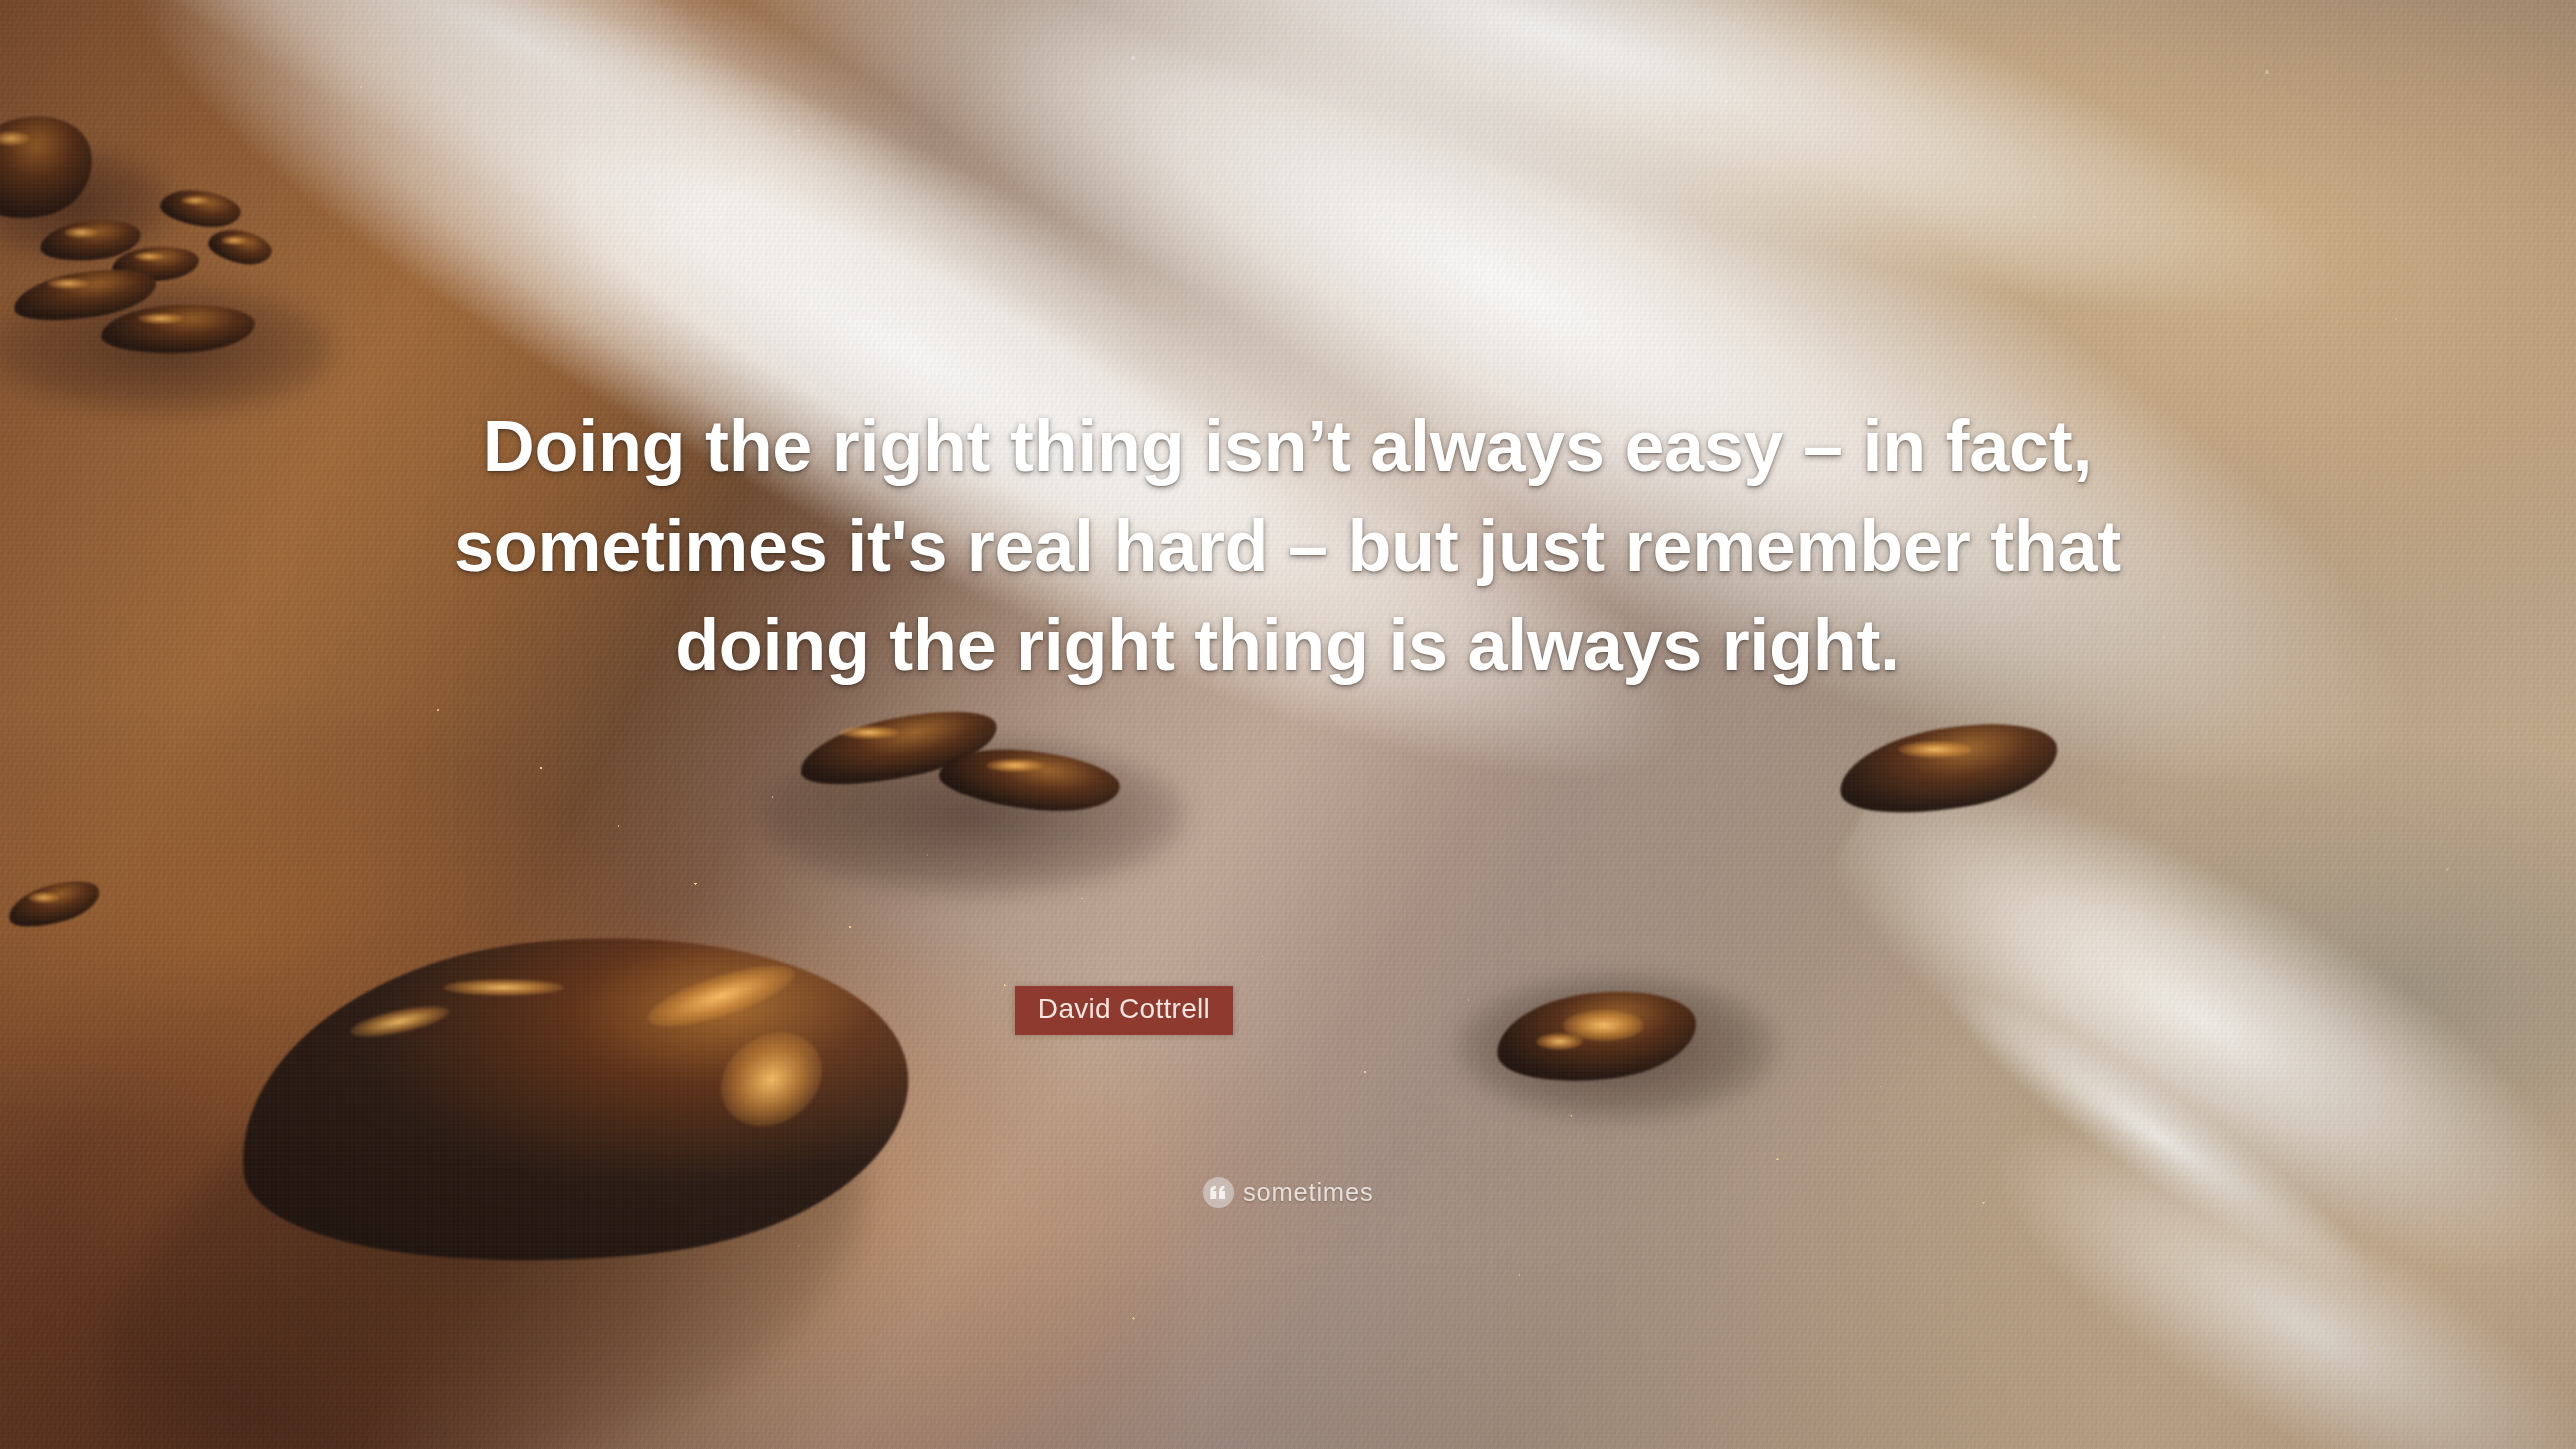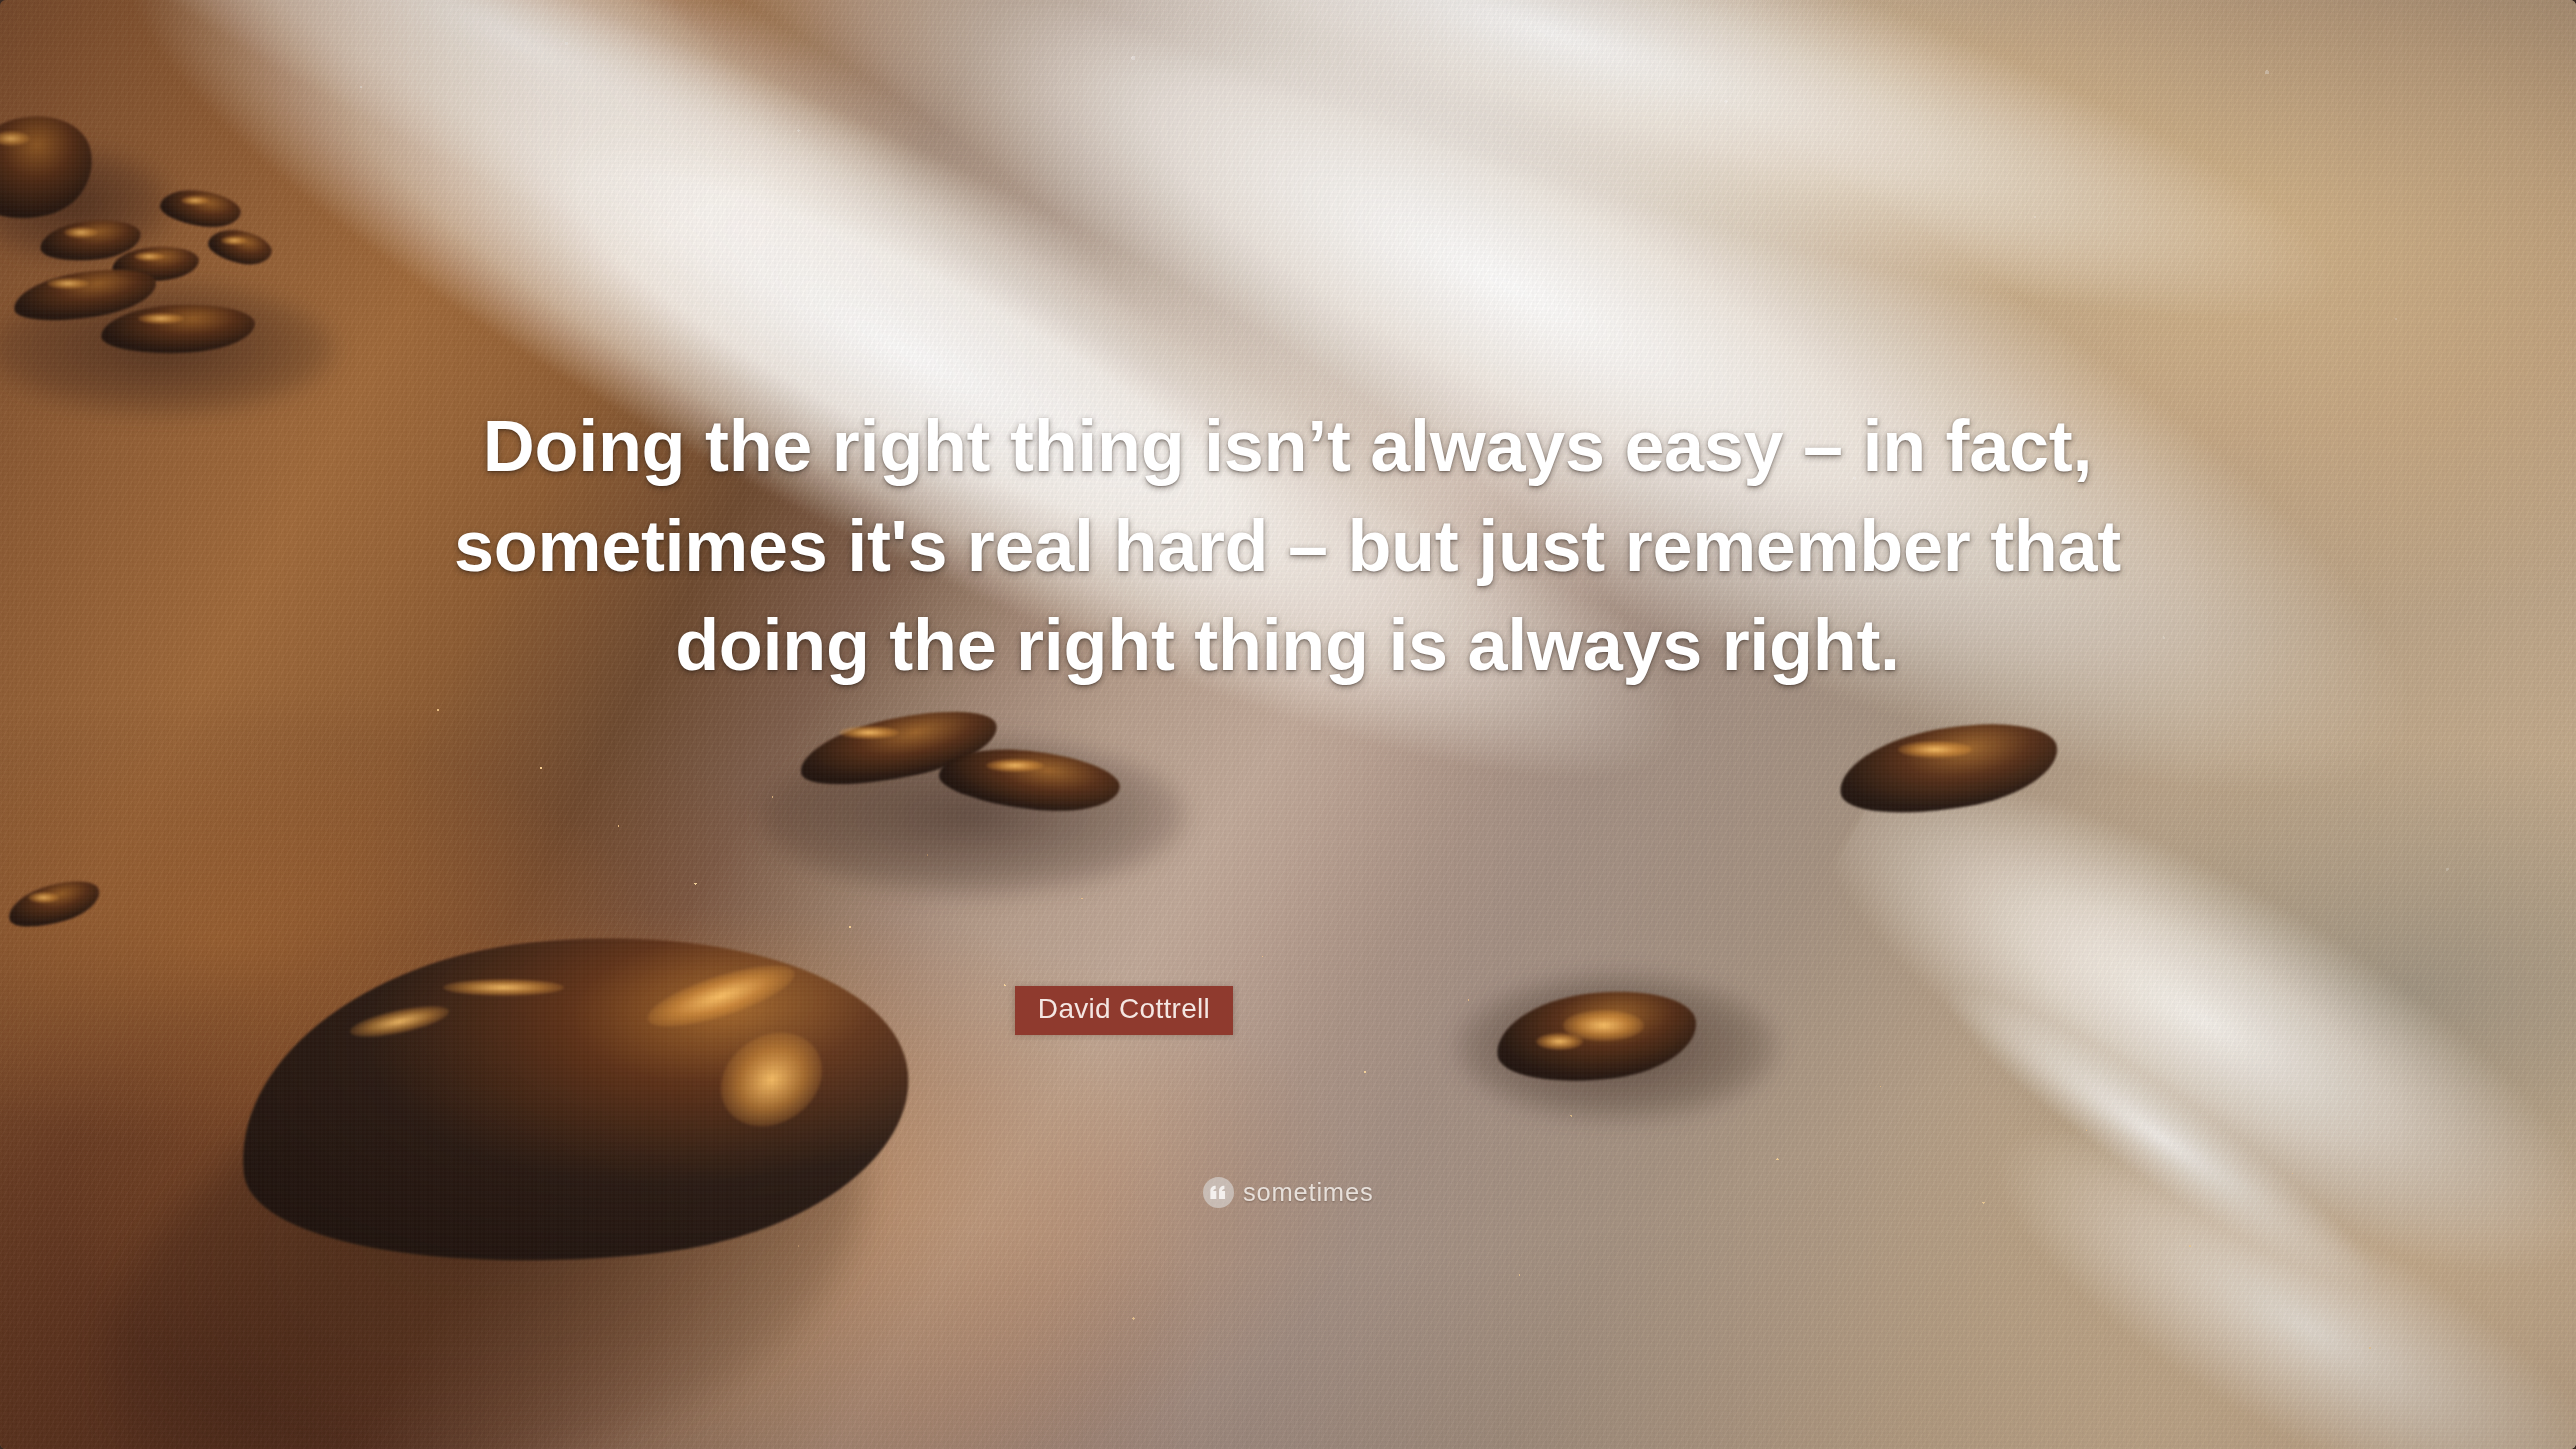--- a/index.html
+++ b/index.html
@@ -8,21 +8,20 @@
     width:2576px; height:1449px;
     overflow:hidden;
     background:#3a2a22;
     font-family:"Liberation Sans", sans-serif;
   }
 
   #poster {
     position:relative;
     width:2576px; height:1449px;
     overflow:hidden;
-    border-radius:6px;
   }
 
   
   .bg-layer { position:absolute; inset:0; }
 
   
   .bg-base {
     background:
       linear-gradient(118deg,
         #8a5632 0%,

